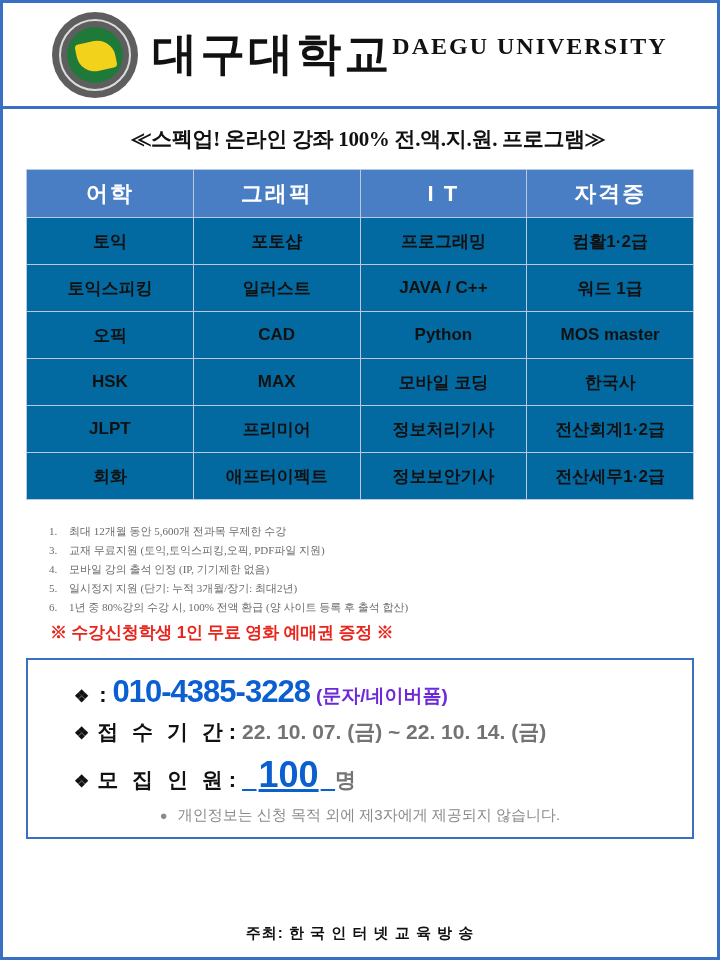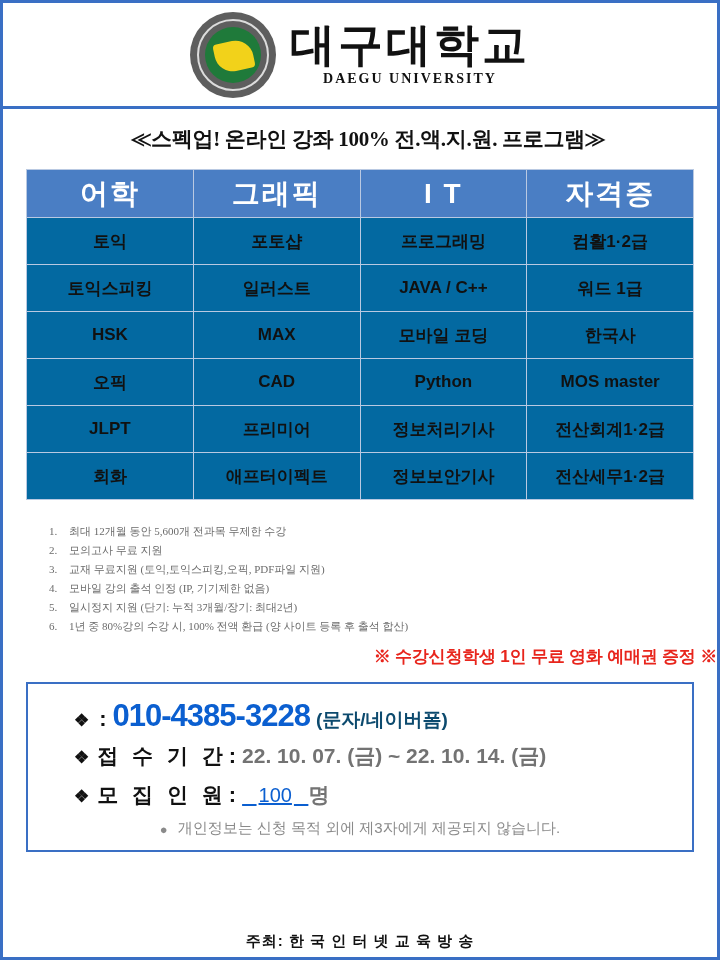--- a/index.html
+++ b/index.html
@@ -48,29 +48,29 @@
   }
   .logo-inner::after {
     content: "";
     position: absolute;
     left: 10px; top: 14px;
     width: 38px; height: 30px;
     background: #f2d21a;
     border-radius: 4px 18px 4px 18px;
     transform: rotate(-12deg);
   }
-  .logo-text { display: flex; flex-direction: column; align-items: center; }
+  .logo-text { display: flex; flex-direction: row; align-items: flex-start; }
   .logo-ko {
     font-family: "Liberation Serif", serif;
     font-size: 45px; font-weight: bold; color: #111;
     letter-spacing: 3px; line-height: 1.05;
   }
   .logo-en {
     font-family: "Liberation Serif", serif;
-    font-size: 14px; font-weight: bold; color: #111;
+    font-size: 24px; font-weight: bold; color: #111;
     letter-spacing: 2px; margin-top: 2px;
   }
 
   
   .headline {
     text-align: center;
     font-family: "Liberation Serif", serif;
     font-size: 21px;
     font-weight: bold;
     color: #111;
@@ -82,21 +82,21 @@
   
   .course-table {
     width: 668px;
     margin: 16px auto 0 auto;
     border-collapse: collapse;
     table-layout: fixed;
   }
   .course-table th {
     background: #4a7ec4;
     color: #ffffff;
-    font-size: 28px;
+    font-size: 22px;
     font-weight: bold;
     height: 48px;
     border: 1px solid #b9c9e2;
     letter-spacing: 2px;
   }
   .course-table td {
     height: 47px;
     text-align: center;
     font-size: 17px;
     font-weight: bold;
@@ -112,25 +112,25 @@
     font-family: "Liberation Serif", serif;
     color: #6b6b6b;
     font-size: 11px;
     line-height: 1.72;
   }
   .notes li { white-space: nowrap; }
   .notes li .num { display: inline-block; width: 20px; }
 
   
   .movie-line {
-    text-align: right;
+    text-align: left;
     color: #e8251c;
     font-weight: bold;
     font-size: 17px;
-    margin-top: 10px;
+    margin-top: 4px;
     letter-spacing: -0.2px;
     padding-left: 47px;
   }
 
   
   .apply-box {
     width: 668px;
     margin: 14px auto 0 auto;
     border: 2px solid #3a6fc4;
     padding: 14px 0 12px 0;
@@ -151,26 +151,26 @@
     margin-right: 8px;
   }
   .apply-label { letter-spacing: 4px; font-size: 21px; }
   .apply-colon { margin: 0 6px 0 2px; }
   .phone {
     color: #0b5fd0;
     font-size: 31px;
     font-weight: bold;
     letter-spacing: -1px;
   }
-  .phone-note { color: #0c4a6e; font-size: 19px; font-weight: bold; margin-left: 6px; }
+  .phone-note { color: #6d28d9; font-size: 19px; font-weight: bold; margin-left: 6px; }
   .apply-value { font-size: 21px; font-weight: bold; color: #737373; }
   .count {
     color: #0b5fd0;
-    font-size: 20px;
-    font-weight: normal;
+    font-size: 36px;
+    font-weight: bold;
     text-decoration: underline;
     padding: 0 2px;
   }
   .count-underline {
     text-decoration: underline;
     color: #0b5fd0;
     font-weight: bold;
     font-size: 26px;
   }
   .privacy {
@@ -178,21 +178,21 @@
     text-align: center;
     font-family: Liberation Sans, sans-serif;
     color: #8a8a8a;
     font-size: 15px;
   }
   .privacy .bullet { font-size: 13px; margin-right: 10px; vertical-align: middle; }
 
   
   .footer {
     position: absolute;
-    bottom: 6px;
+    bottom: 14px;
     width: 100%;
     text-align: center;
     font-size: 15px;
     font-weight: bold;
     color: #111;
     letter-spacing: 1px;
   }
 </style>
 </head>
 <body>
@@ -225,52 +225,49 @@
       <td>프로그래밍</td>
       <td>컴활1·2급</td>
     </tr>
     <tr>
       <td>토익스피킹</td>
       <td>일러스트</td>
       <td>JAVA / C++</td>
       <td>워드 1급</td>
     </tr>
     <tr>
+      <td>오픽</td>
+      <td>CAD</td>
+      <td>Python</td>
+      <td>MOS master</td>
+    </tr>
+    <tr>
       <td>HSK</td>
       <td>MAX</td>
       <td>모바일 코딩</td>
       <td>한국사</td>
     </tr>
     <tr>
-      <td>오픽</td>
-      <td>CAD</td>
-      <td>Python</td>
-      <td>MOS master</td>
-    </tr>
-    <tr>
       <td>JLPT</td>
       <td>프리미어</td>
       <td>정보처리기사</td>
       <td>전산회계1·2급</td>
     </tr>
     <tr>
       <td>회화</td>
       <td>애프터이펙트</td>
       <td>정보보안기사</td>
       <td>전산세무1·2급</td>
     </tr>
   </tbody>
 </table>
 
 <ul class="notes">
   <li>
     <span class="num">1.</span><span>최대 12개월 동안 5,600개 전과목 무제한 수강</span>
-  </li>
-  <li>
-    <span class="num">2.</span><span>모의고사 무료 지원</span>
   </li>
   <li>
     <span class="num">3.</span><span>교재 무료지원 (토익,토익스피킹,오픽, PDF파일 지원)</span>
   </li>
   <li>
     <span class="num">4.</span><span>모바일 강의 출석 인정 (IP, 기기제한 없음)</span>
   </li>
   <li>
     <span class="num">5.</span><span>일시정지 지원 (단기: 누적 3개월/장기: 최대2년)</span>
   </li>

